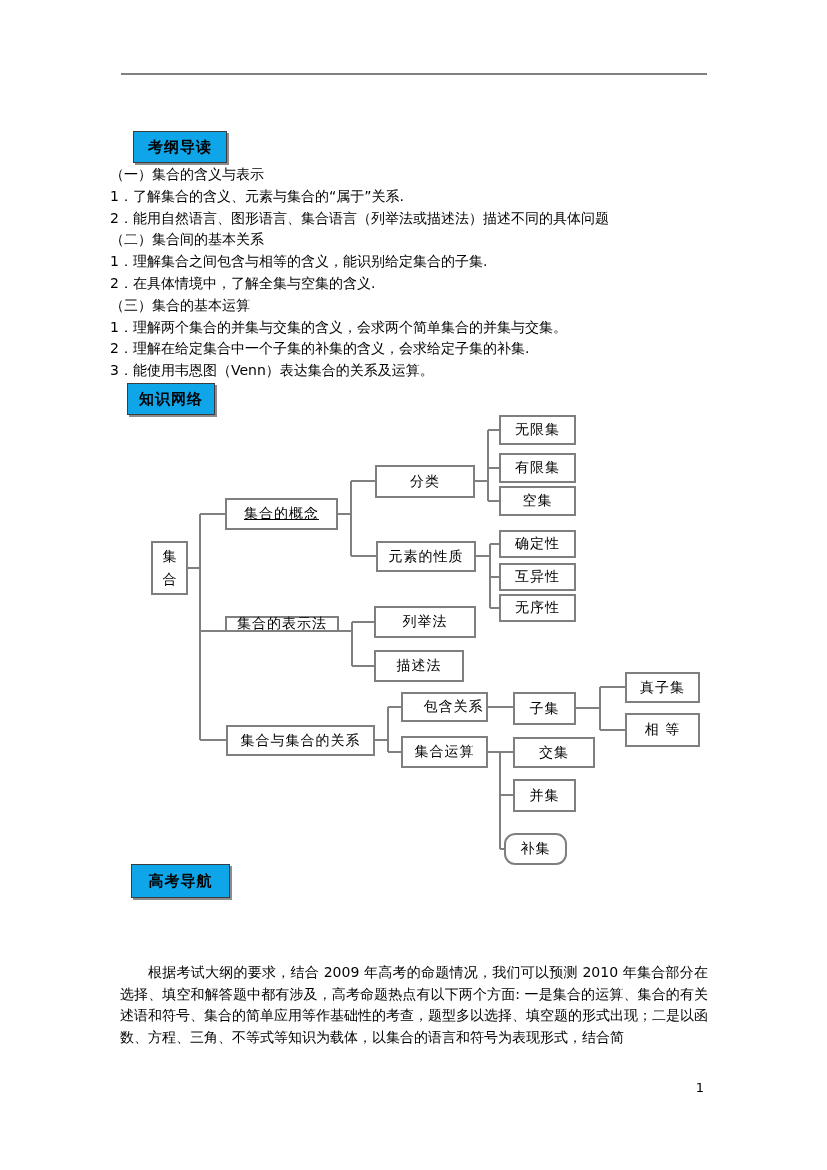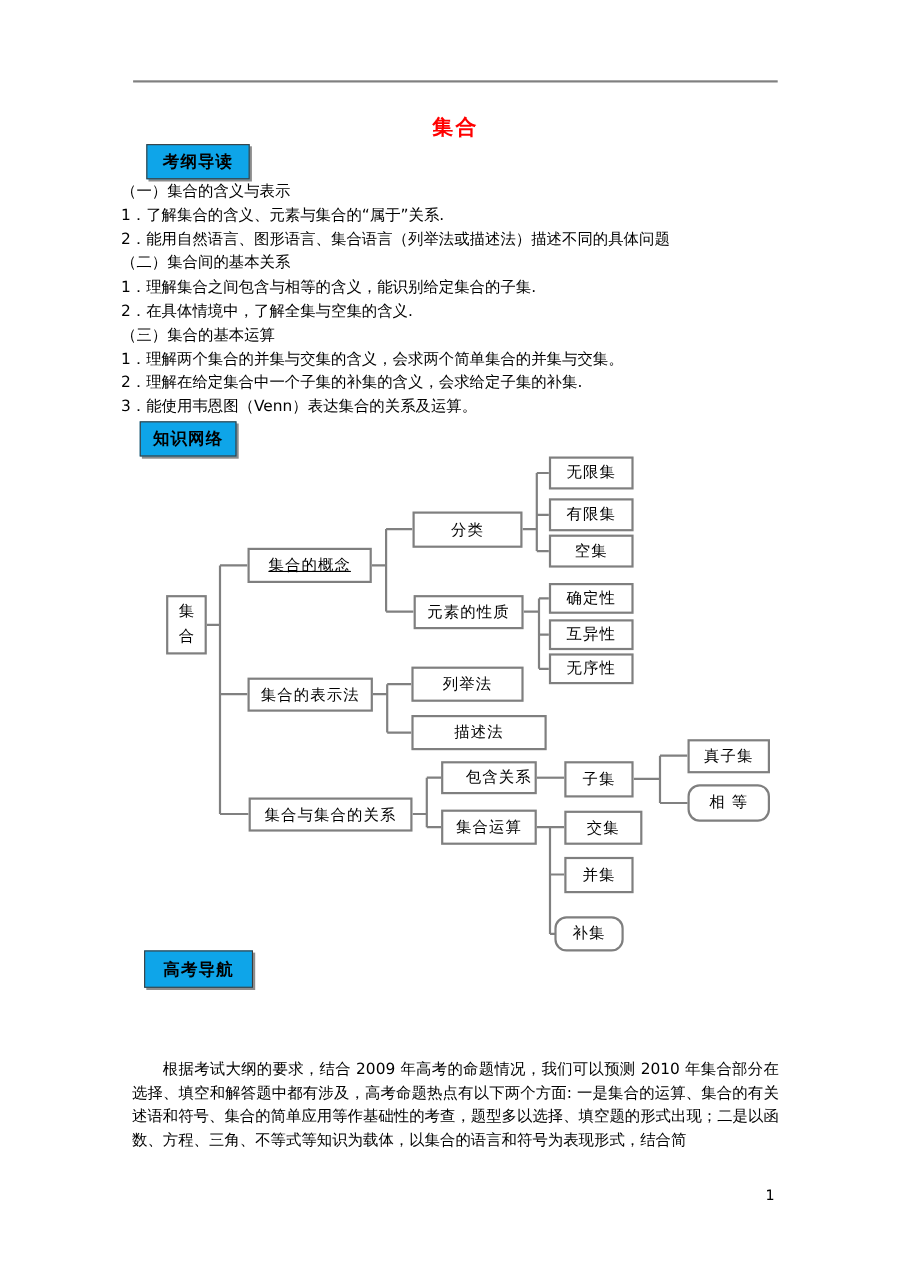--- a/index.html
+++ b/index.html
@@ -47,21 +47,20 @@
     font-size:13px; text-align:center;
   }
 </style>
 </head>
 <body>
 
 <div class="page">
 
   <div class="header-rule"></div>
 
-  <div class="doc-title">集合</div>
 
   <div class="tag tag-outline">
     <span>考纲导读</span>
   </div>
 
   <div class="outline-block">
     <div class="outline-line">（一）集合的含义与表示</div>
     <div class="outline-line">1．了解集合的含义、元素与集合的“属于”关系.</div>
     <div class="outline-line">2．能用自然语言、图形语言、集合语言（列举法或描述法）描述不同的具体问题</div>
     <div class="outline-line">（二）集合间的基本关系</div>
@@ -98,30 +97,30 @@
 
   <div class="node" style="left:225px; top:498px; width:113px; height:32px;text-decoration:underline;">集合的概念</div>
   <div class="node" style="left:375px; top:465px; width:100px; height:33px;">分类</div>
   <div class="node" style="left:499px; top:415px; width:77px; height:30px;">无限集</div>
   <div class="node" style="left:499px; top:453px; width:77px; height:30px;">有限集</div>
   <div class="node" style="left:499px; top:486px; width:77px; height:30px;">空集</div>
   <div class="node" style="left:376px; top:541px; width:100px; height:31px;">元素的性质</div>
   <div class="node" style="left:499px; top:530px; width:77px; height:28px;">确定性</div>
   <div class="node" style="left:499px; top:563px; width:77px; height:28px;">互异性</div>
   <div class="node" style="left:499px; top:594px; width:77px; height:28px;">无序性</div>
-  <div class="node" style="left:225px; top:616px; width:114px; height:31px;">集合的表示法</div>
+  <div class="node" style="left:225px; top:616px; width:114px; height:16px;">集合的表示法</div>
   <div class="node" style="left:374px; top:606px; width:102px; height:32px;">列举法</div>
-  <div class="node" style="left:374px; top:650px; width:123px; height:32px;">描述法</div>
+  <div class="node" style="left:374px; top:650px; width:90px; height:32px;">描述法</div>
   <div class="node" style="left:226px; top:725px; width:149px; height:31px;">集合与集合的关系</div>
   <div class="node" style="left:401px; top:692px; width:87px; height:30px;padding-left:18px;">包含关系</div>
   <div class="node" style="left:513px; top:692px; width:63px; height:33px;">子集</div>
   <div class="node" style="left:625px; top:672px; width:75px; height:31px;">真子集</div>
-  <div class="node" style="left:625px; top:713px; width:75px; height:34px;border-radius:11px;">相 等</div>
+  <div class="node" style="left:625px; top:713px; width:75px; height:34px;">相 等</div>
   <div class="node" style="left:401px; top:736px; width:87px; height:32px;">集合运算</div>
-  <div class="node" style="left:513px; top:737px; width:71px; height:31px;">交集</div>
+  <div class="node" style="left:513px; top:737px; width:82px; height:31px;">交集</div>
   <div class="node" style="left:513px; top:779px; width:63px; height:33px;">并集</div>
   <div class="node" style="left:504px; top:833px; width:63px; height:32px;border-radius:11px;">补集</div>
 
   <div class="tag tag-navigation">
     <span>高考导航</span>
   </div>
 
   <p class="nav-paragraph">根据考试大纲的要求，结合 2009 年高考的命题情况，我们可以预测 2010 年集合部分在选择、填空和解答题中都有涉及，高考命题热点有以下两个方面: 一是集合的运算、集合的有关述语和符号、集合的简单应用等作基础性的考查，题型多以选择、填空题的形式出现；二是以函数、方程、三角、不等式等知识为载体，以集合的语言和符号为表现形式，结合简</p>
 
   <div class="page-number">1</div>

